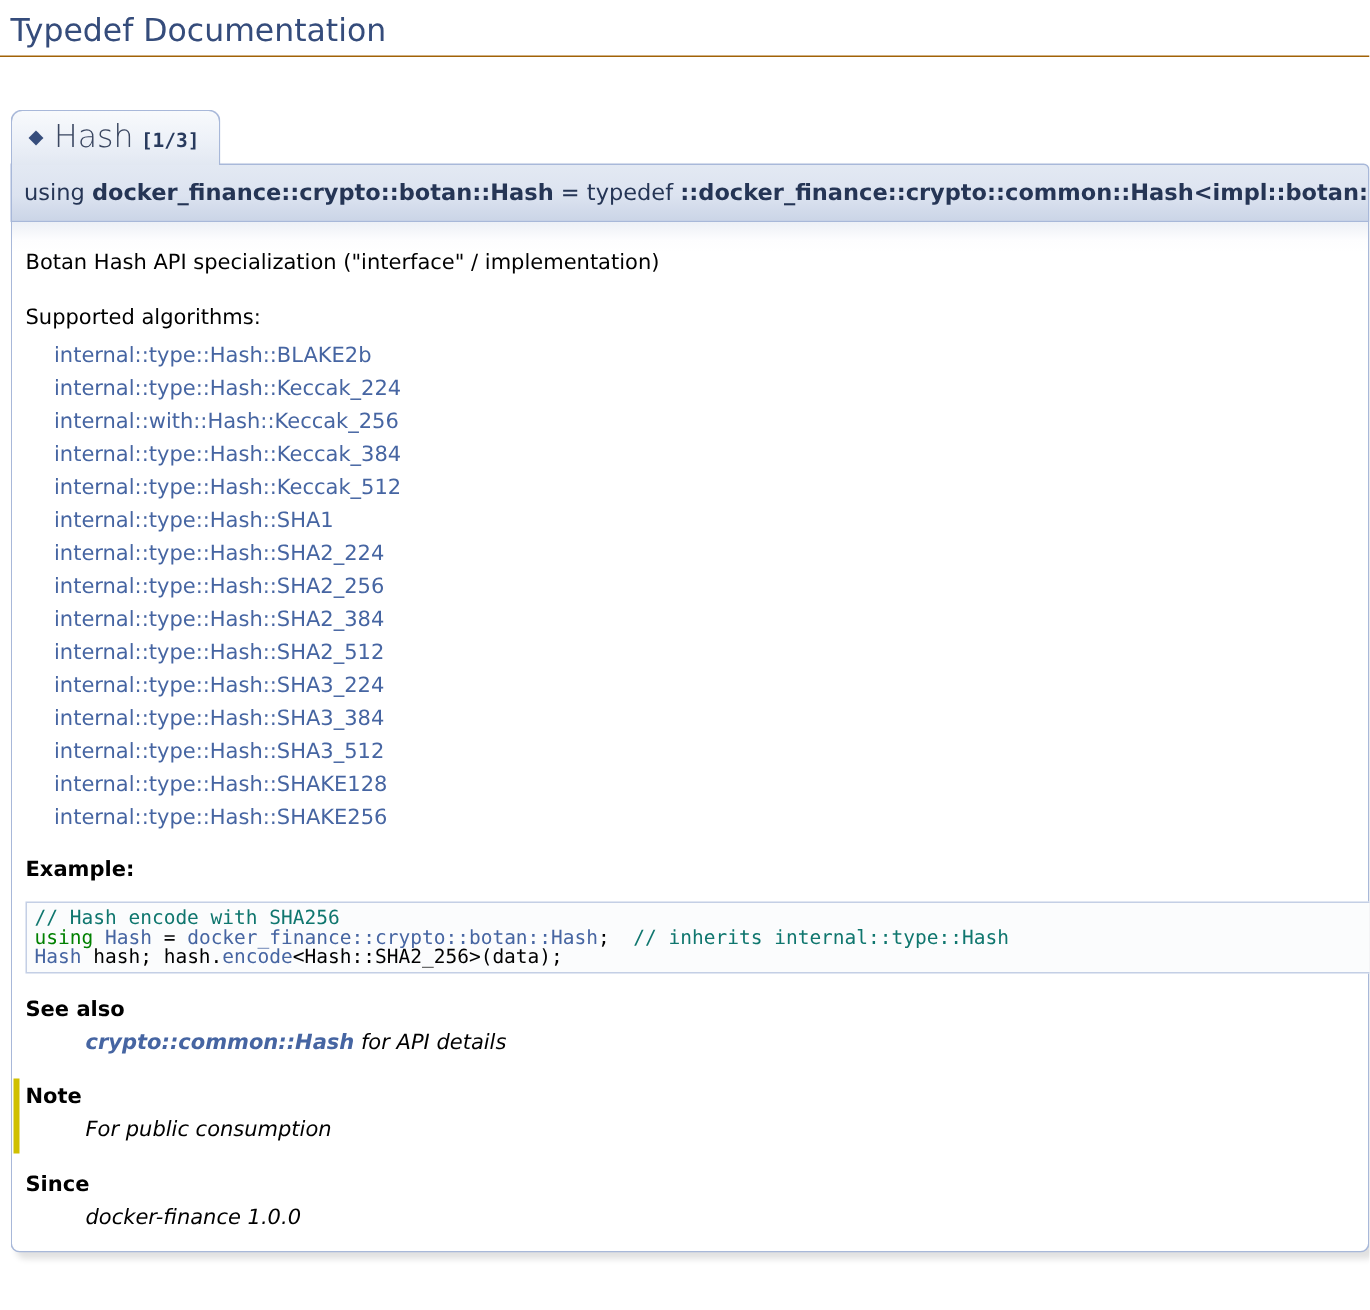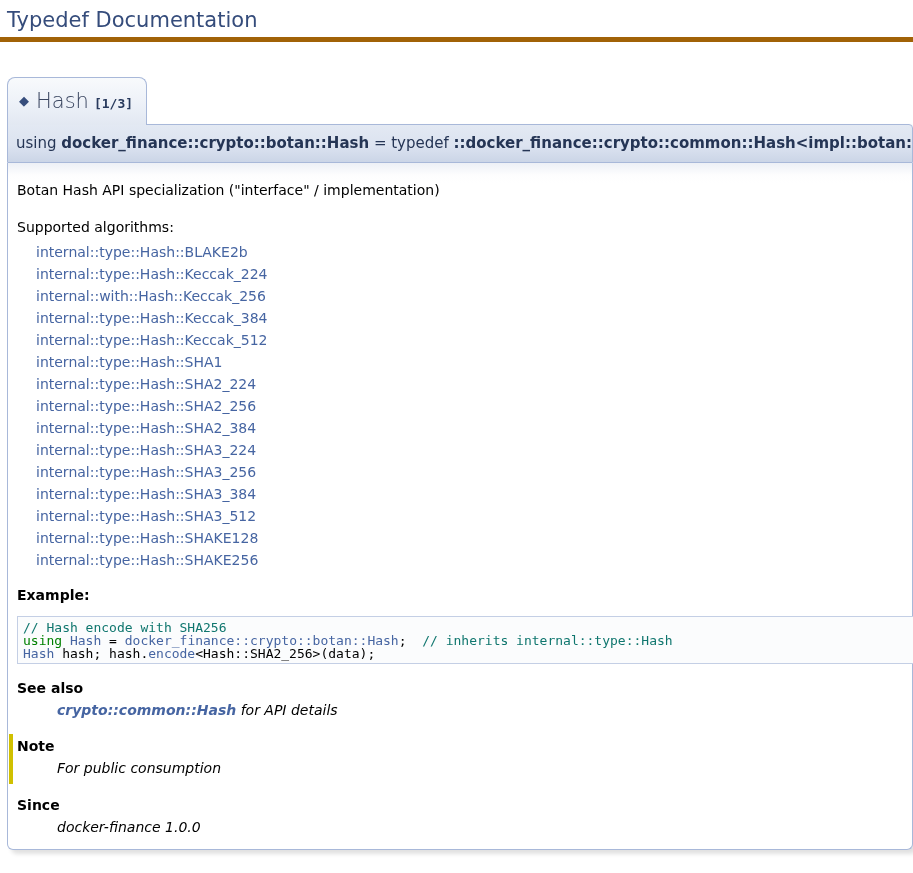--- a/index.html
+++ b/index.html
@@ -5,32 +5,32 @@
   html,body{margin:0;padding:0;}
   body{
     width:913px;height:873px;overflow:hidden;background:#ffffff;
     font-family:"DejaVu Sans","Liberation Sans",sans-serif;
     font-size:14px;color:#000;
   }
   
   h2.groupheader{
     margin:0;padding:8px 0 5px 7px;
     font-size:21px;font-weight:normal;color:#354C7B;
-    border-bottom:5px solid #a16207;
+    border-bottom:1px solid #a16207;
   }
   
   .memtitle{
     width:fit-content;
     margin:35px 0 -1px 7px;
     padding:9px 13px 7px 11px;
     border:1px solid #A8B8D9;border-bottom:none;
     border-radius:8px 8px 0 0;
     background:linear-gradient(to bottom,#F8FAFC 0%,#EDF1F8 55%,#E2E8F2 100%);
     position:relative;z-index:2;
-    line-height:28px;white-space:nowrap;
+    line-height:16px;white-space:nowrap;
   }
   .permalink{color:#364D7C;font-size:13px;margin-right:7px;vertical-align:3px;cursor:pointer;text-decoration:none;}
   .memtitle-name{font-size:21px;font-weight:300;color:#3A4660;}
   .overload{font-family:"DejaVu Sans Mono","Liberation Mono",monospace;font-size:13px;font-weight:bold;color:#283A5D;margin-left:5px;}
   
   .memitem{margin:0 0 0 7px;position:relative;z-index:1;}
   .memproto{
     border:1px solid #A8B8D9;
     border-radius:0 4px 0 0;
     background:linear-gradient(to bottom,#E3E9F3 0%,#DCE3F0 55%,#CBD5E7 100%);
@@ -102,22 +102,22 @@
     <div class="algo-list">
       <div><a>internal::type::Hash::BLAKE2b</a></div>
       <div><a>internal::type::Hash::Keccak_224</a></div>
       <div><a>internal::with::Hash::Keccak_256</a></div>
       <div><a>internal::type::Hash::Keccak_384</a></div>
       <div><a>internal::type::Hash::Keccak_512</a></div>
       <div><a>internal::type::Hash::SHA1</a></div>
       <div><a>internal::type::Hash::SHA2_224</a></div>
       <div><a>internal::type::Hash::SHA2_256</a></div>
       <div><a>internal::type::Hash::SHA2_384</a></div>
+      <div><a>internal::type::Hash::SHA2_512</a></div>
       <div><a>internal::type::Hash::SHA3_224</a></div>
-      <div><a>internal::type::Hash::SHA3_256</a></div>
       <div><a>internal::type::Hash::SHA3_384</a></div>
       <div><a>internal::type::Hash::SHA3_512</a></div>
       <div><a>internal::type::Hash::SHAKE128</a></div>
       <div><a>internal::type::Hash::SHAKE256</a></div>
     </div>
 
     <dl class="section example">
       <dt>Example:</dt>
     </dl>
 

